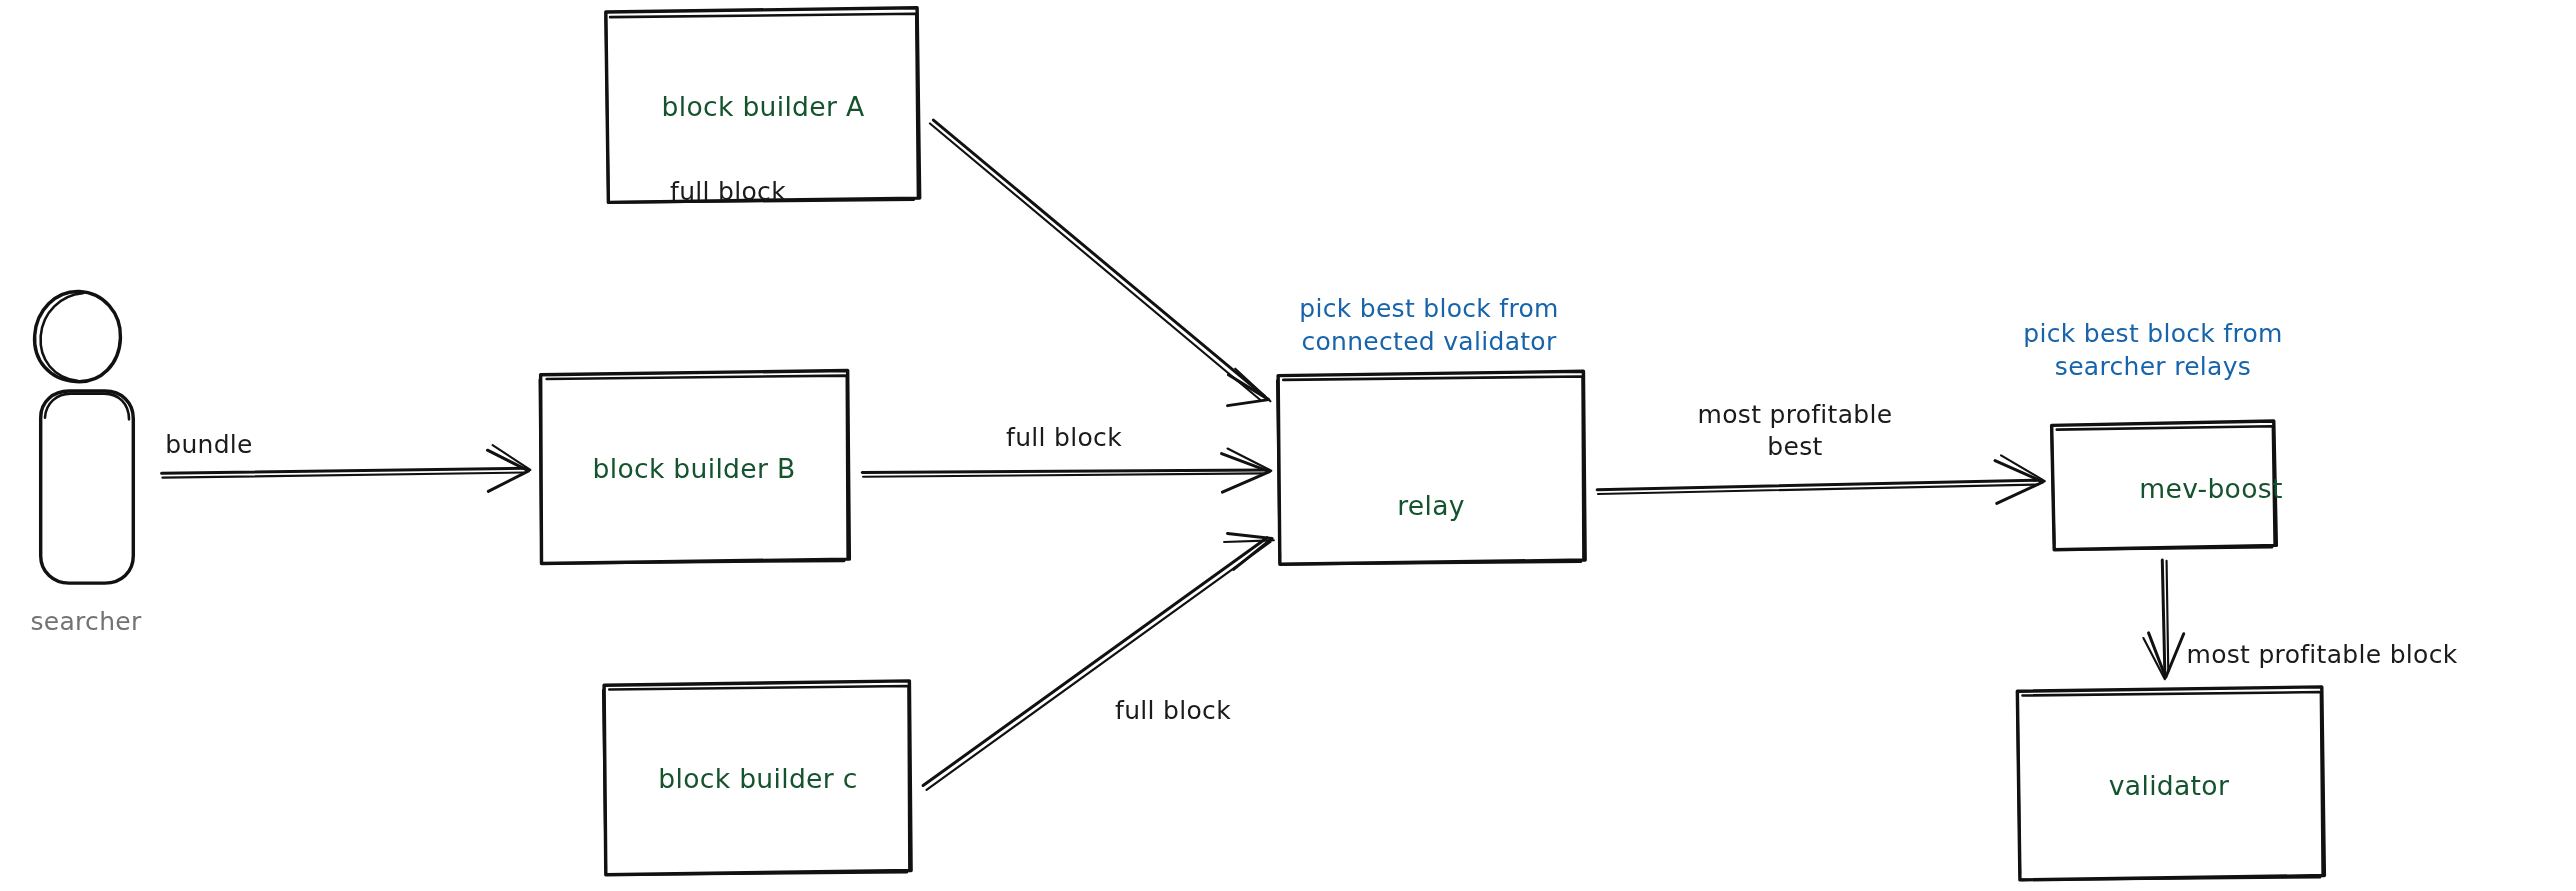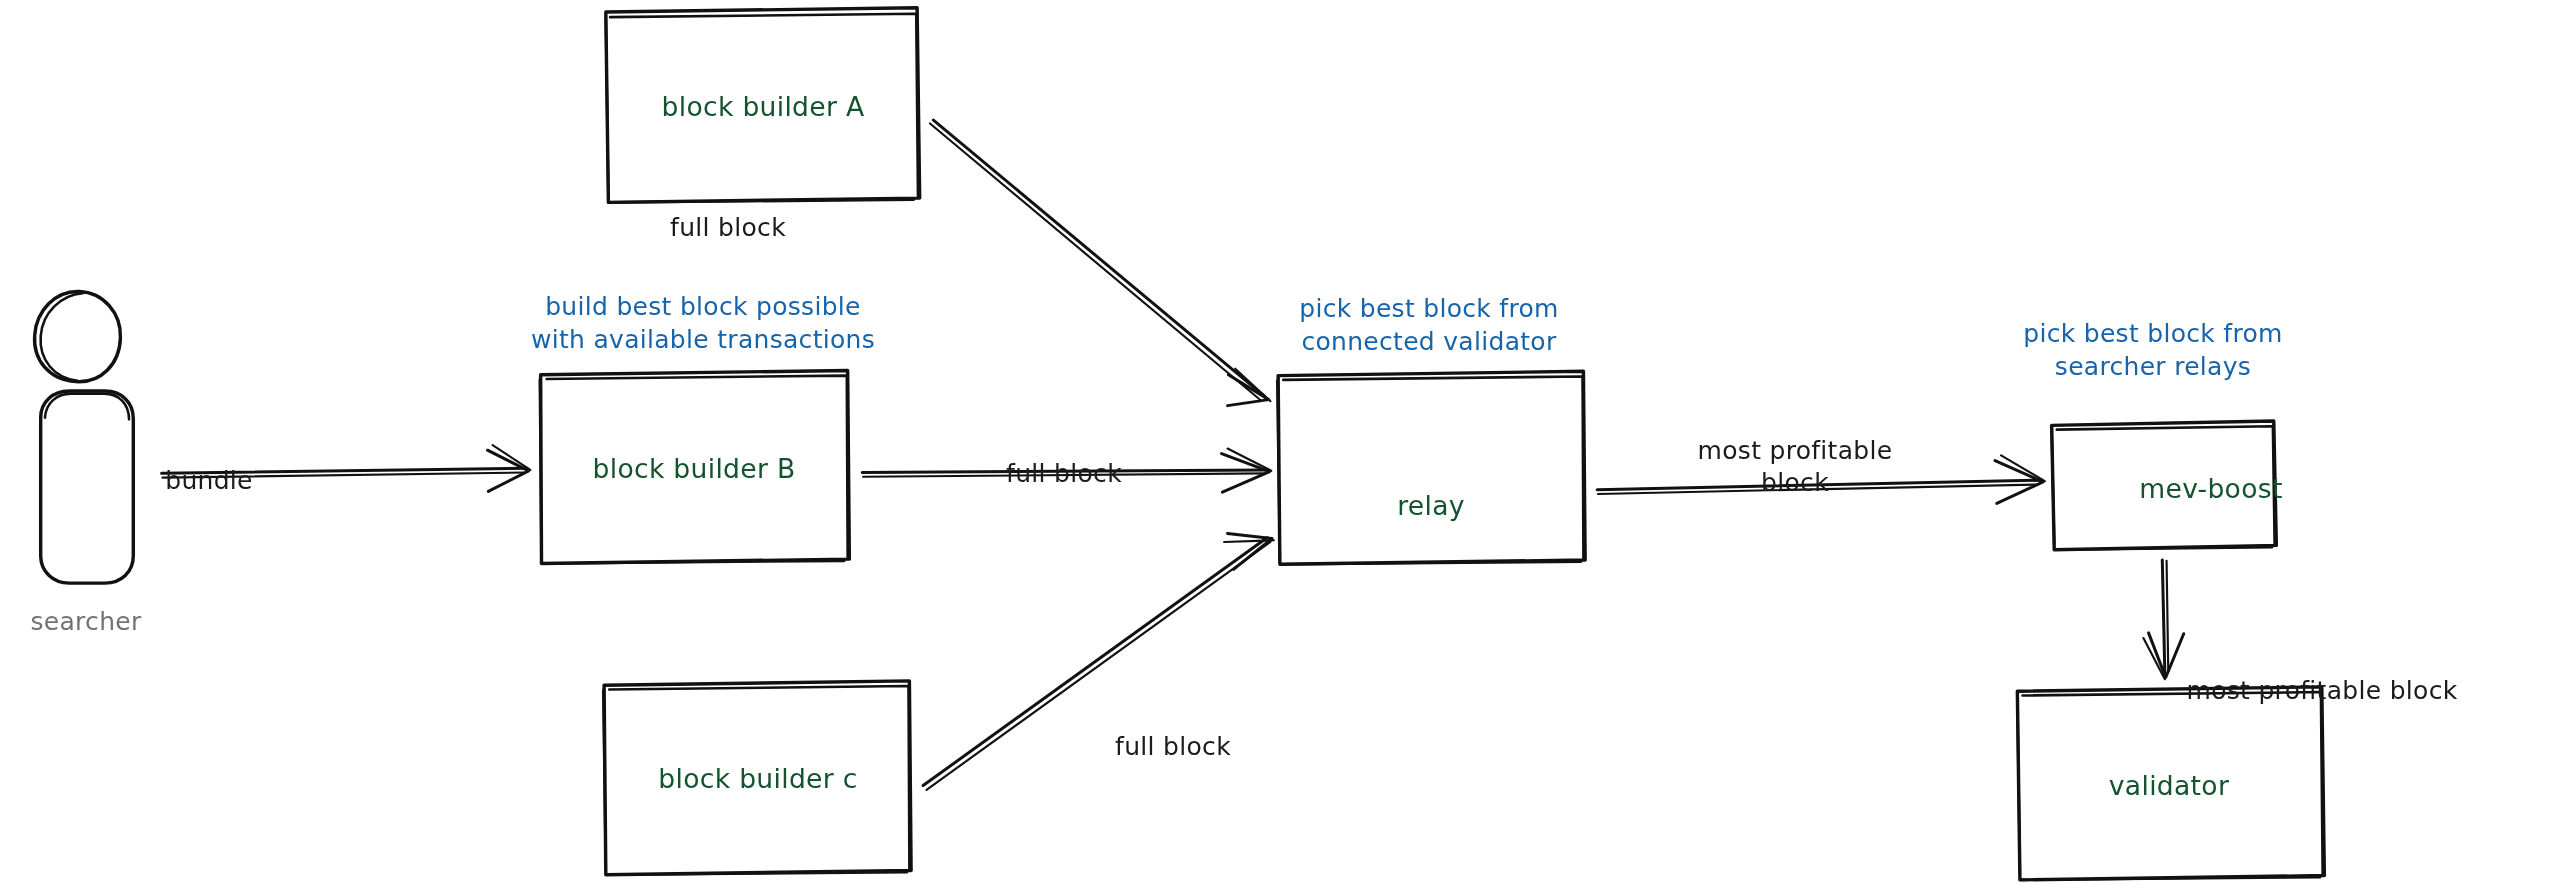--- a/index.html
+++ b/index.html
@@ -44,21 +44,20 @@
   .edge-label {
     position: absolute;
     font-family: "DejaVu Sans", sans-serif;
     color: #1b1b1b;
     font-size: 25px;
     letter-spacing: 0.3px;
     white-space: nowrap;
     transform: translate(-50%, -50%);
     text-align: center;
     line-height: 1.28;
-    margin-top: 36px;
   }
   .note {
     position: absolute;
     font-family: "DejaVu Sans", sans-serif;
     color: #1864ab;
     font-size: 25px;
     letter-spacing: 0.3px;
     white-space: nowrap;
     transform: translate(-50%, 0);
     text-align: center;
@@ -179,29 +178,25 @@
   <div class="edge-label" style="left:209px; top:445px;">bundle</div>
 
   <div class="edge-label" style="left:728px; top:192px;">full block</div>
 
   <div class="edge-label" style="left:1064px; top:438px;">full block</div>
 
   <div class="edge-label" style="left:1173px; top:711px;">full block</div>
 
   <div class="edge-label" style="left:1795px; top:431px;">
     <div>most profitable</div>
-    <div>block</div>
+    <div>best</div>
   </div>
 
   <div class="edge-label" style="left:2322px; top:655px;">most profitable block</div>
 
-  <div class="note" style="left:703px; top:290px;">
-    <div>build best block possible</div>
-    <div>with available transactions</div>
-  </div>
 
   <div class="note" style="left:1429px; top:292px;">
     <div>pick best block from</div>
     <div>connected validator</div>
   </div>
 
   <div class="note" style="left:2153px; top:317px;">
     <div>pick best block from</div>
     <div>searcher relays</div>
   </div>

